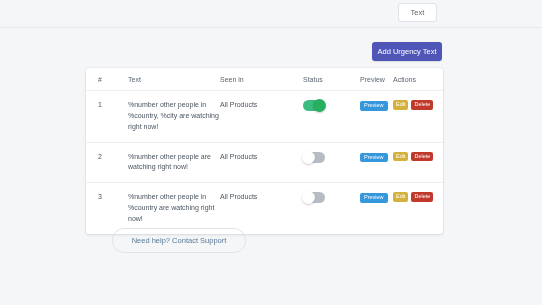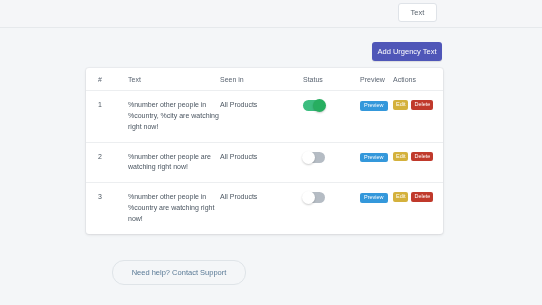--- a/index.html
+++ b/index.html
@@ -153,21 +153,21 @@
   .btn-preview { background: #3498db; }
   .btn-edit    { background: #d4b13c; }
   .btn-delete  { background: #c0392b; }
 
   .preview-cell .btn-preview { padding: 2px 4px; }
 
   
   .support-button {
     position: absolute;
     left: 112px;
-    top: 260px;
+    top: 228px;
     width: 132px;
     height: 23px;
     border: 1px solid #dfe4e8;
     border-radius: 12px;
     background: transparent;
     color: #5a7a96;
     font-size: 7.5px;
     font-family: "Liberation Sans", sans-serif;
     display: flex;
     align-items: center;

